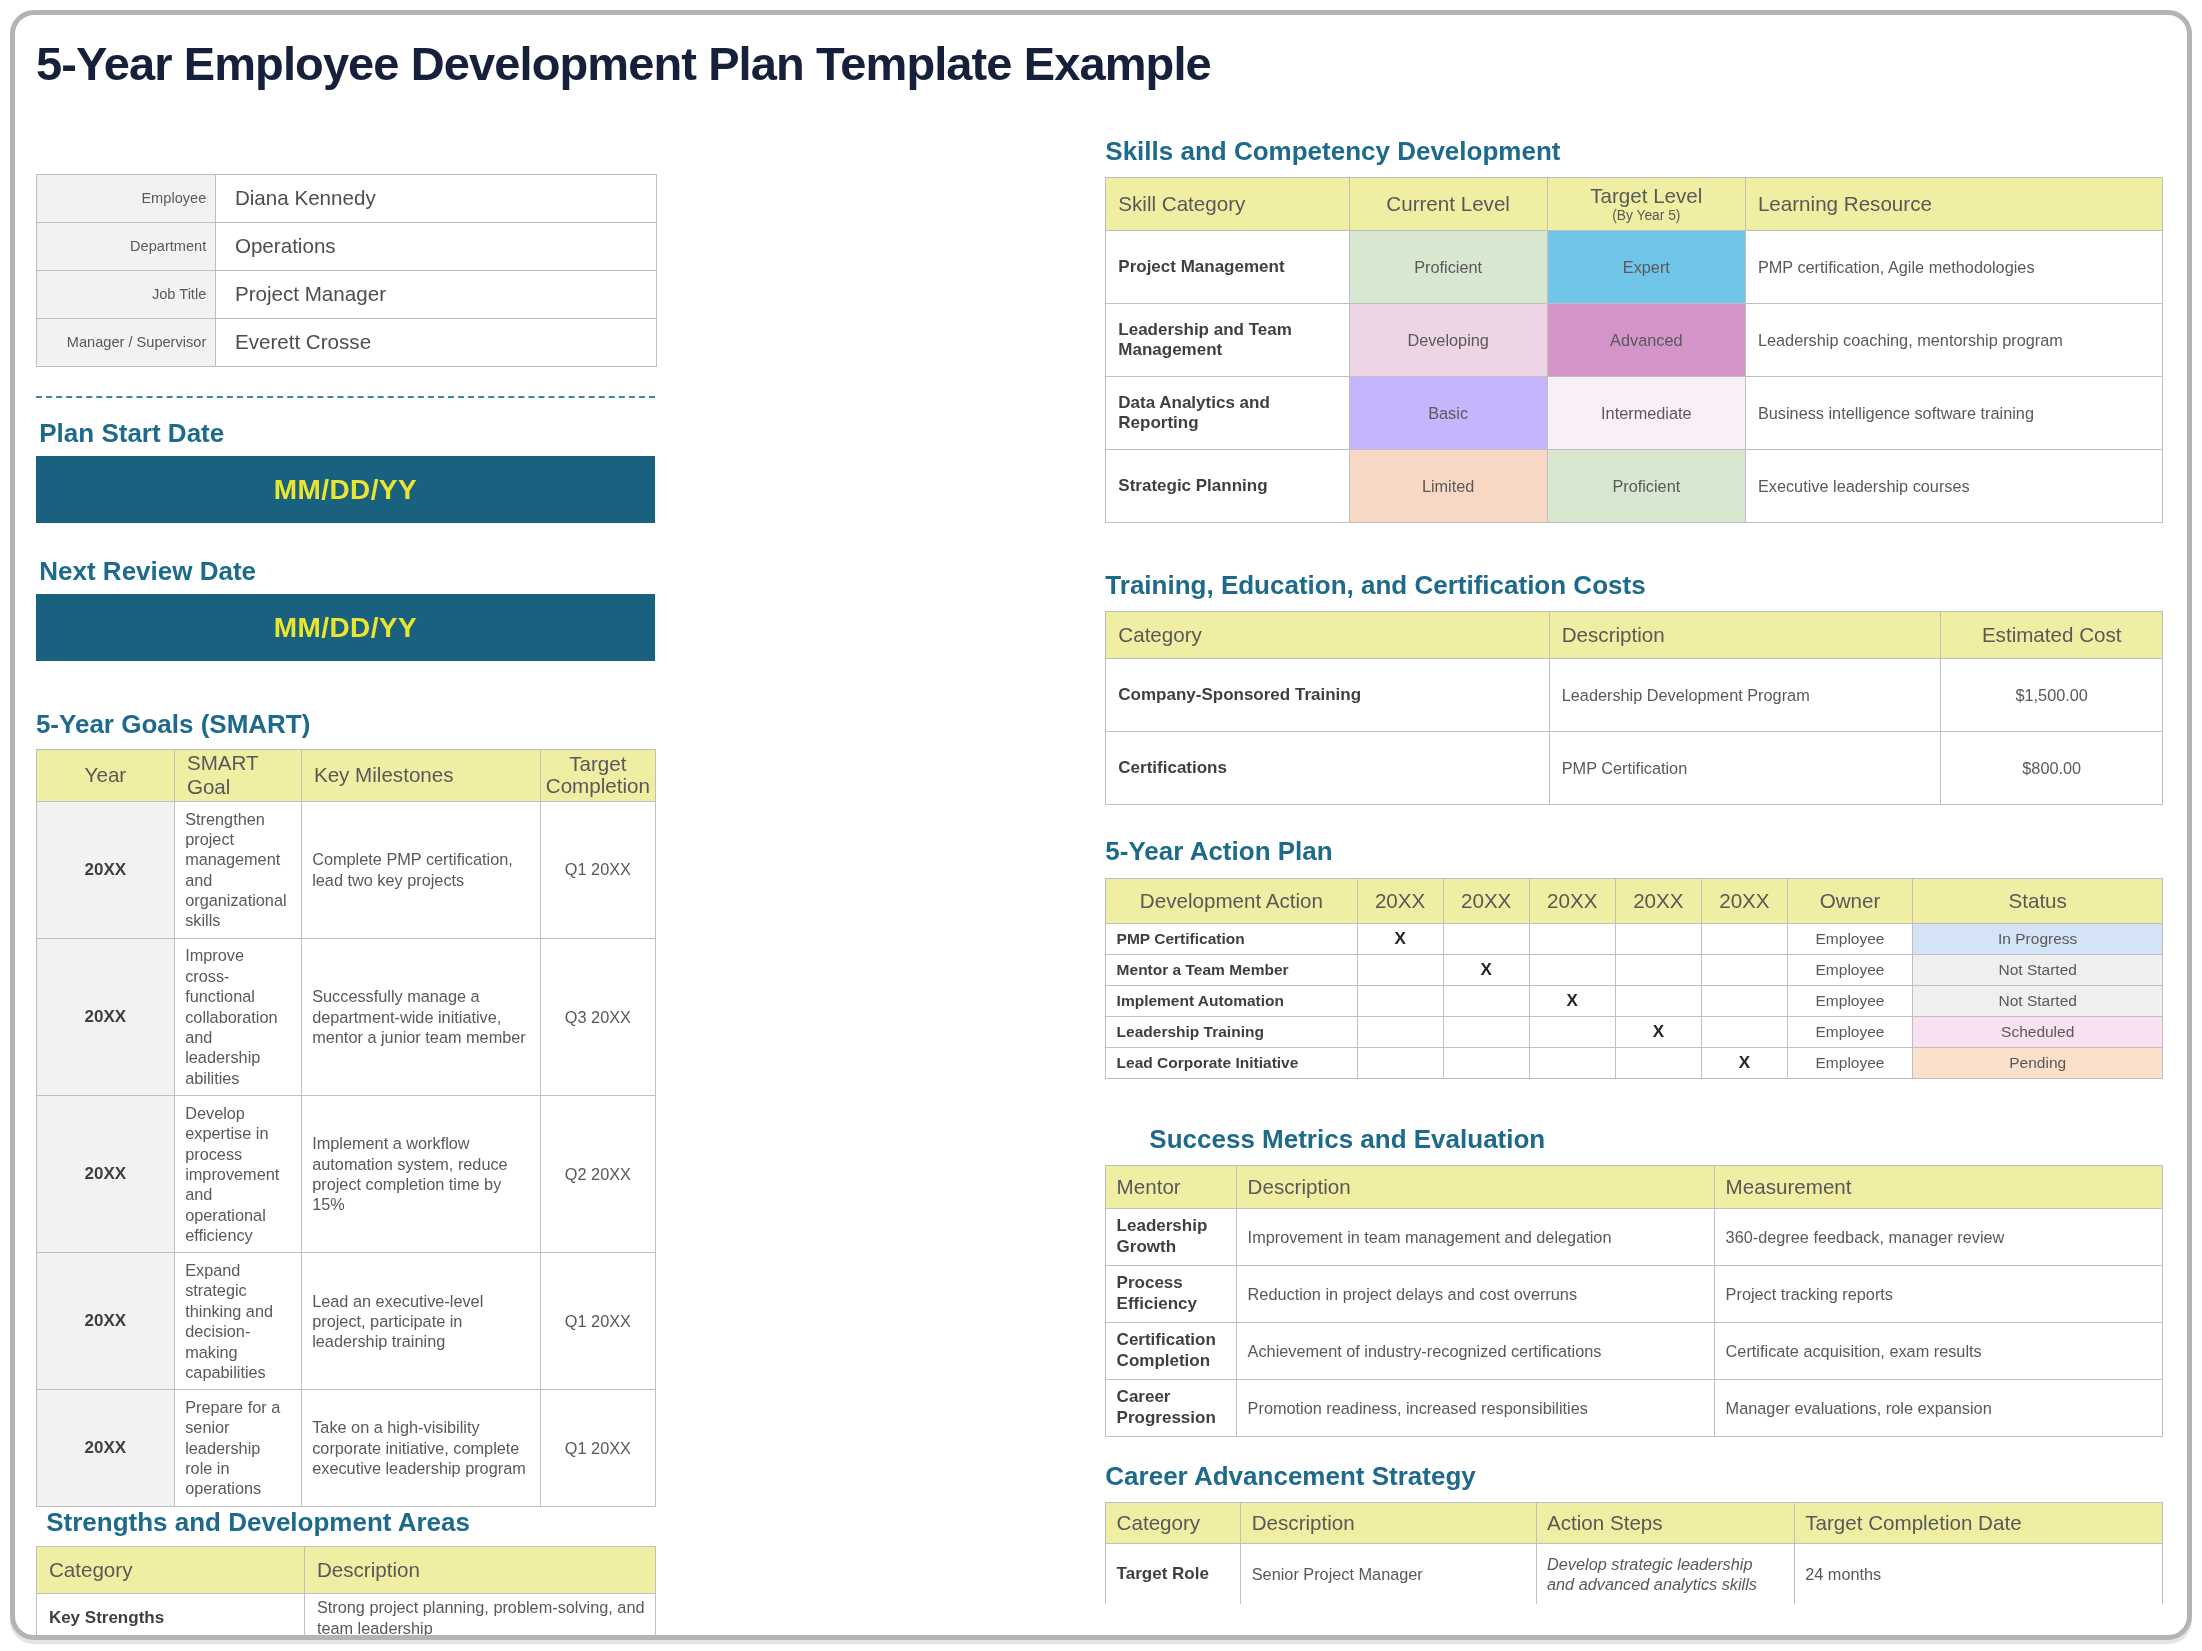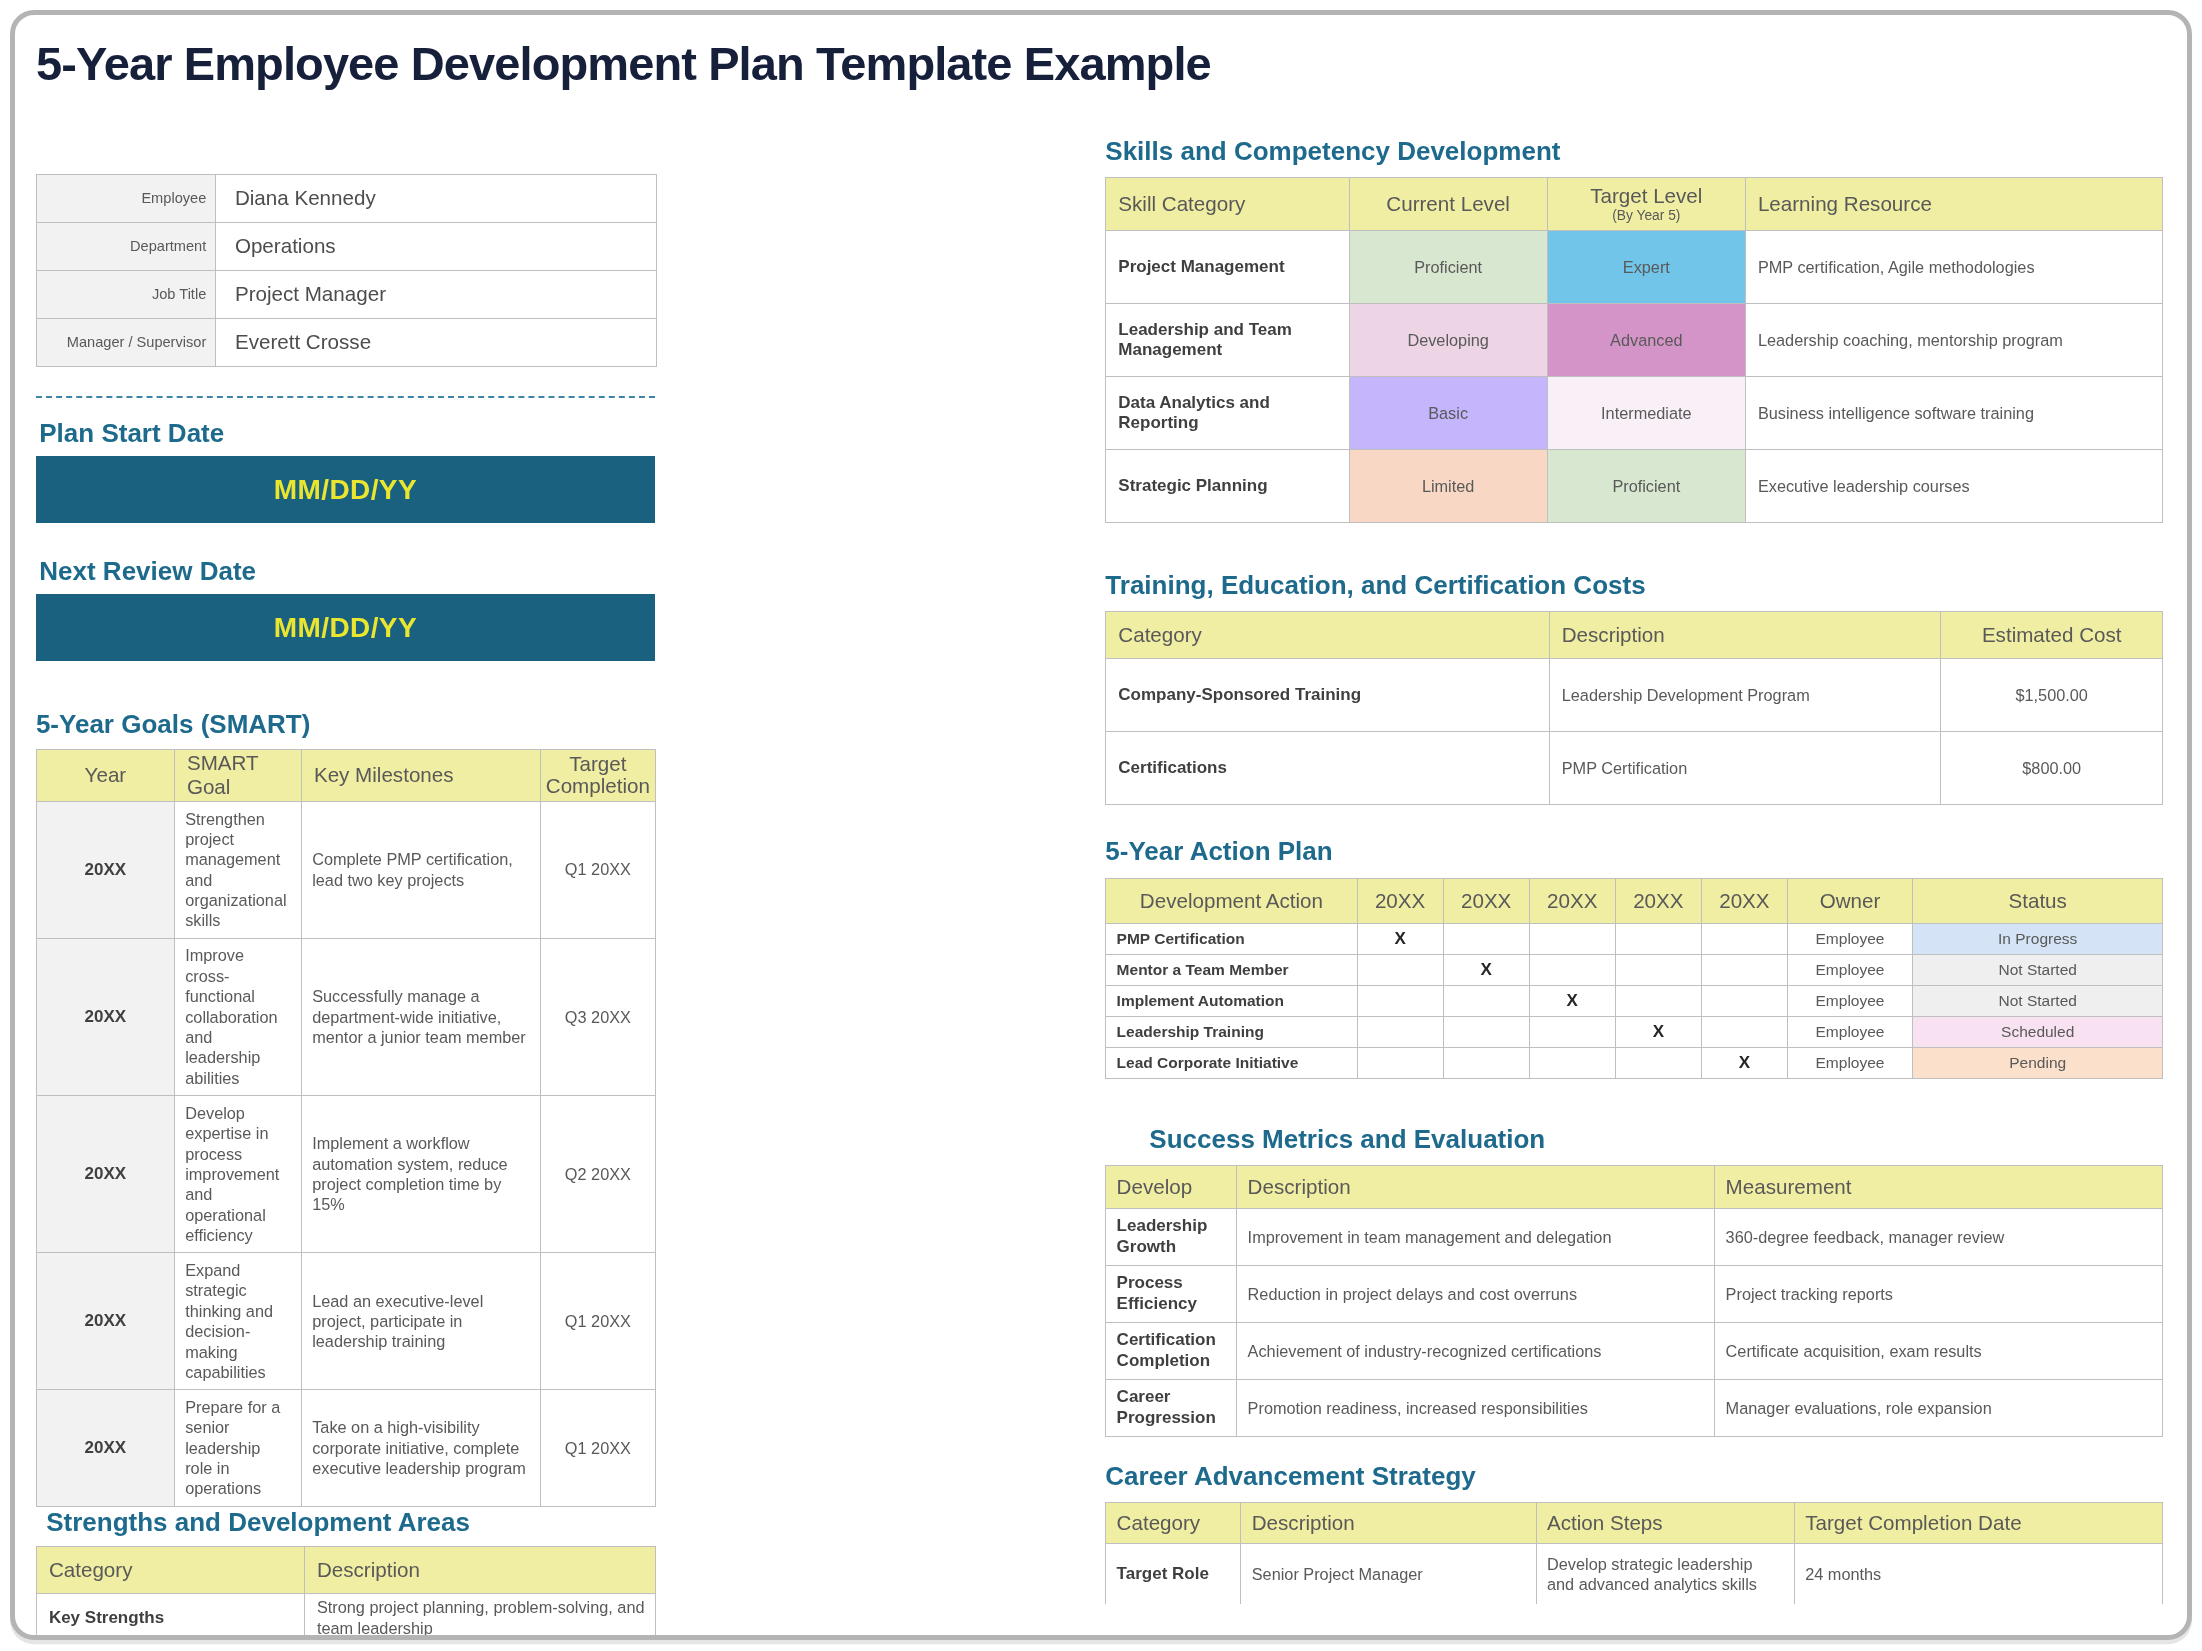--- a/index.html
+++ b/index.html
@@ -369,21 +369,21 @@
 
       <h2 class="section metrics-head">Success Metrics and Evaluation</h2>
       <table class="tbl-metrics">
         <colgroup>
               <col style="width:131px">
               <col style="width:478px">
               <col style="width:448px">
             </colgroup>
         <tbody>
               <tr class="hdr">
-          <td>Develop</td>
+          <td>Mentor</td>
           <td>Description</td>
           <td>Measurement</td>
         </tr>
         <tr class="row">
           <td class="bold-lbl">Leadership Growth</td>
           <td class="body-txt">Improvement in team management and delegation</td>
           <td class="body-txt">360-degree feedback, manager review</td>
         </tr>
         <tr class="row">
           <td class="bold-lbl">Process Efficiency</td>
@@ -414,21 +414,21 @@
         <tbody>
               <tr class="hdr">
           <td>Category</td>
           <td>Description</td>
           <td>Action Steps</td>
           <td>Target Completion Date</td>
         </tr>
         <tr class="row">
           <td class="bold-lbl">Target Role</td>
           <td class="body-txt">Senior Project Manager</td>
-          <td class="body-txt" style="padding-right:15.5px;">Develop strategic leadership and advanced analytics skills</td>
+          <td class="body-txt" style="padding-right:15.5px;font-style:italic;">Develop strategic leadership and advanced analytics skills</td>
           <td class="body-txt">24 months</td>
         </tr>
       </tbody>
           </table>
 
     </div>
   </div>
 
 </div>
 </div>

